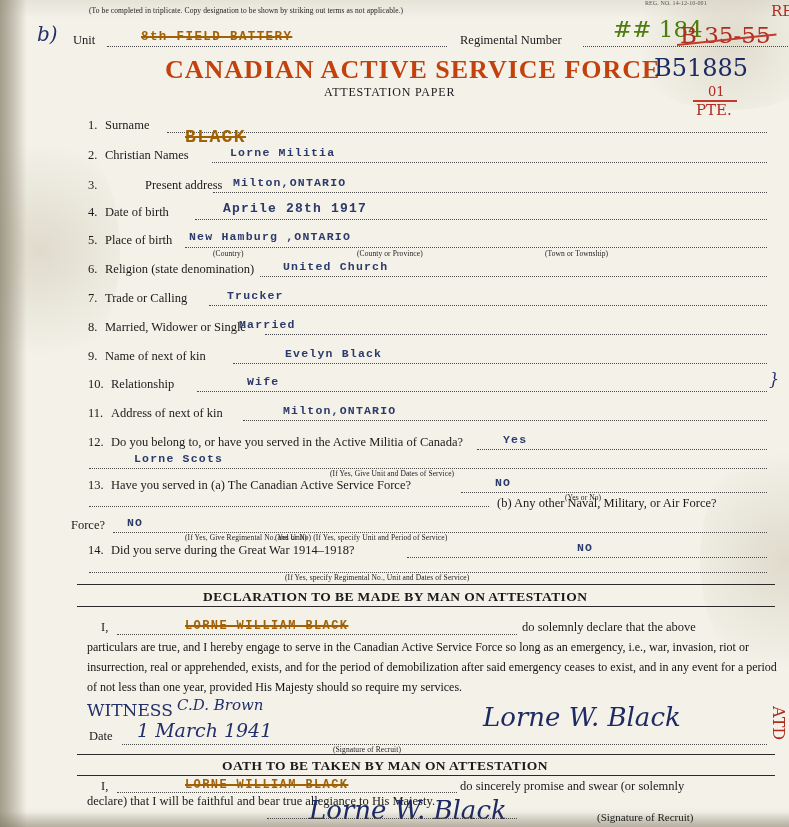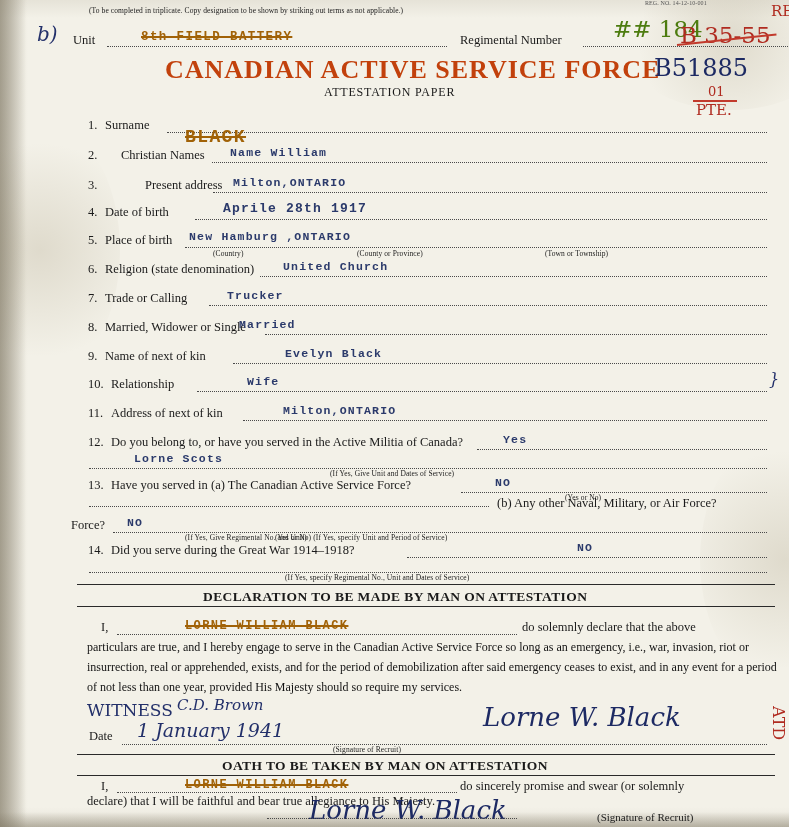--- a/index.html
+++ b/index.html
@@ -167,23 +167,23 @@
     <div class="handred" style="left:691px; top:84px; font-size:13px;">01</div>
     <div class="redline" style="left:676px; top:100px; width:44px;"></div>
     <div class="handred" style="left:679px; top:101px; font-size:15px;">PTE.</div>
 
     <div class="printed item" style="left:71px; top:118px;">1.</div>
     <div class="printed item" style="left:88px; top:118px;">Surname</div>
     <div class="dots" style="left:150px; top:132px; width:600px;"></div>
     <div class="stamped struck" style="left:168px; top:115px; font-size:18px;margin-top:12px;">BLACK</div>
 
     <div class="printed item" style="left:71px; top:148px;">2.</div>
-    <div class="printed item" style="left:88px; top:148px;margin-left:16px;">Christian Names</div>
+    <div class="printed item" style="left:88px; top:148px;">Christian Names</div>
     <div class="dots" style="left:195px; top:162px; width:555px;"></div>
-    <div class="typed" style="left:213px; top:146px;">Name William</div>
+    <div class="typed" style="left:213px; top:146px;">Lorne Militia</div>
 
     <div class="printed item" style="left:71px; top:178px;">3.</div>
     <div class="printed item" style="left:88px; top:178px;margin-left:40px;">Present address</div>
     <div class="dots" style="left:196px; top:192px; width:554px;"></div>
     <div class="typed" style="left:216px; top:176px;">Milton,ONTARIO</div>
 
     <div class="printed item" style="left:71px; top:205px;">4.</div>
     <div class="printed item" style="left:88px; top:205px;">Date of birth</div>
     <div class="dots" style="left:178px; top:219px; width:572px;"></div>
     <div class="typed" style="left:206px; top:201px; font-size:13px;">Aprile 28th 1917</div>
@@ -262,21 +262,21 @@
     <div class="printed item" style="left:84px; top:620px;">I,</div>
     <div class="dots" style="left:100px; top:634px; width:400px;"></div>
     <div class="stamped struck" style="left:168px; top:619px; font-size:12px;">LORNE WILLIAM BLACK</div>
     <div class="printed item" style="left:505px; top:620px;">do solemnly declare that the above</div>
 
     <div class="para" style="left:70px; top:637px; width:690px; white-space:normal;">particulars are true, and I hereby engage to serve in the Canadian Active Service Force so long as an emergency, i.e., war, invasion, riot or insurrection, real or apprehended, exists, and for the period of demobilization after said emergency ceases to exist, and in any event for a period of not less than one year, provided His Majesty should so require my services.</div>
 
     <div class="hand" style="left:70px; top:700px; font-size:17px; font-style:normal;">WITNESS</div>
     <div class="hand" style="left:160px; top:696px; font-size:15px;">C.D. Brown</div>
     <div class="printed item" style="left:72px; top:729px;">Date</div>
-    <div class="hand" style="left:120px; top:719px; font-size:19px;">1 January 1941</div>
+    <div class="hand" style="left:120px; top:719px; font-size:19px;">1 March 1941</div>
     <div class="dots" style="left:105px; top:744px; width:645px;"></div>
     <div class="sig" style="left:466px; top:702px; font-size:26px;">Lorne W. Black</div>
     <div class="printed tiny" style="left:316px; top:745px;">(Signature of Recruit)</div>
     <div class="handred" style="left:752px; top:706px; font-size:16px; writing-mode:vertical-rl;">ATD</div>
 
     <div class="rule" style="left:60px; top:754px; width:698px;"></div>
     <div class="printed" style="left:205px; top:758px; font-size:13.5px; font-weight:bold; letter-spacing:0.4px;">OATH TO BE TAKEN BY MAN ON ATTESTATION</div>
     <div class="rule" style="left:60px; top:775px; width:698px;"></div>
 
     <div class="printed item" style="left:84px; top:779px;">I,</div>

